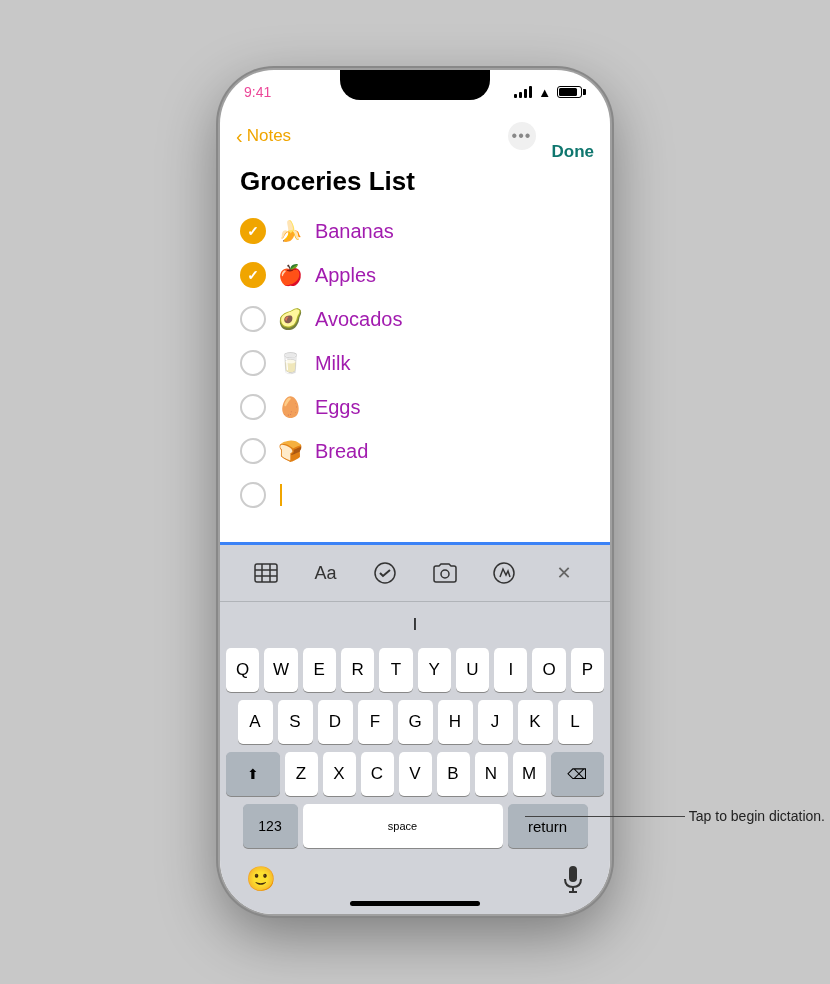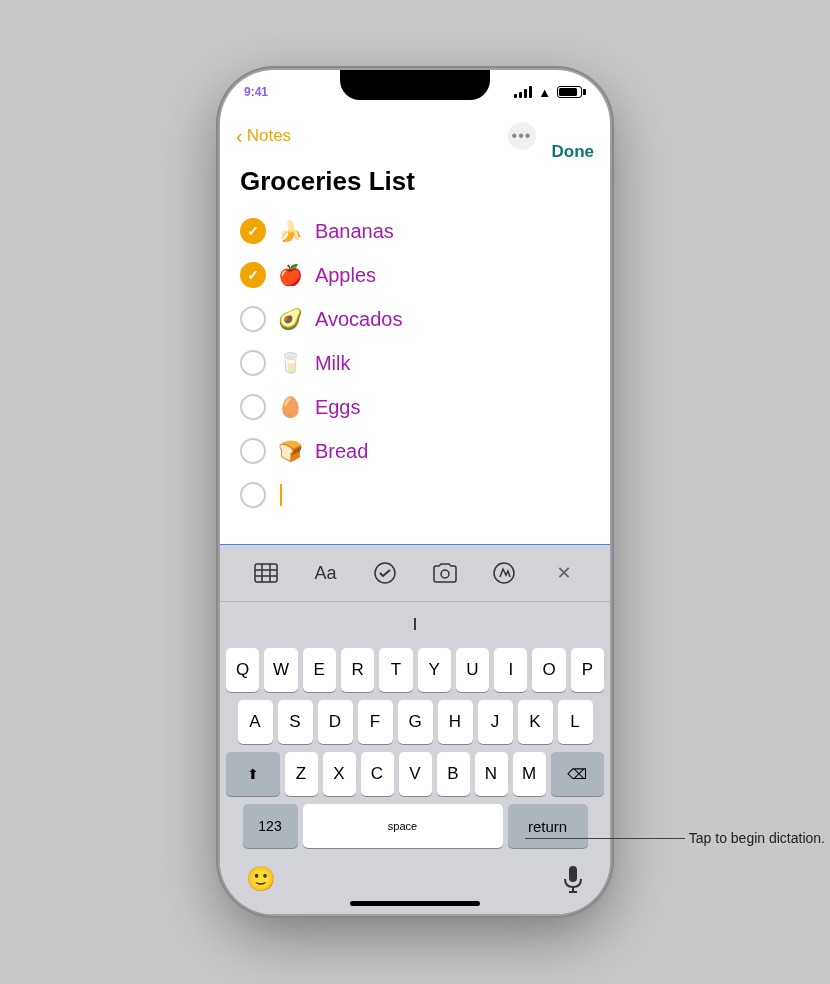--- a/index.html
+++ b/index.html
@@ -63,23 +63,23 @@
       left: 50%;
       transform: translateX(-50%);
       width: 150px;
       height: 30px;
       background: #000;
       border-radius: 0 0 20px 20px;
       z-index: 10;
     }
 
     .status-time {
-      font-size: 12px;
-      font-weight: 700;
-      color: #8b5cf6;
+      font-size: 14px;
+      font-weight: 400;
+      color: #ec4899;
       z-index: 5;
     }
 
     .status-icons {
       display: flex;
       align-items: center;
       gap: 6px;
       z-index: 5;
     }
 
@@ -252,21 +252,21 @@
       51%, 100% { opacity: 0; }
     }
 
     
     .toolbar {
       display: flex;
       align-items: center;
       justify-content: space-around;
       padding: 10px 16px;
       background: #d1d3d9;
-      border-top: 1px solid #3b82f6;
+      border-top: 3px solid #3b82f6;
       border-bottom: 1px solid #b0b3b8;
     }
 
     .toolbar-btn {
       width: 36px;
       height: 36px;
       display: flex;
       align-items: center;
       justify-content: center;
       cursor: pointer;
@@ -404,21 +404,21 @@
       gap: 8px;
     }
 
     .phone-wrapper {
       position: relative;
     }
 
     .dictation-callout {
       position: absolute;
       right: -215px;
-      bottom: 68px;
+      bottom: 90px;
       display: flex;
       align-items: center;
     }
 
     .callout-line {
       width: 160px;
       height: 1px;
       background: #444;
     }
 

